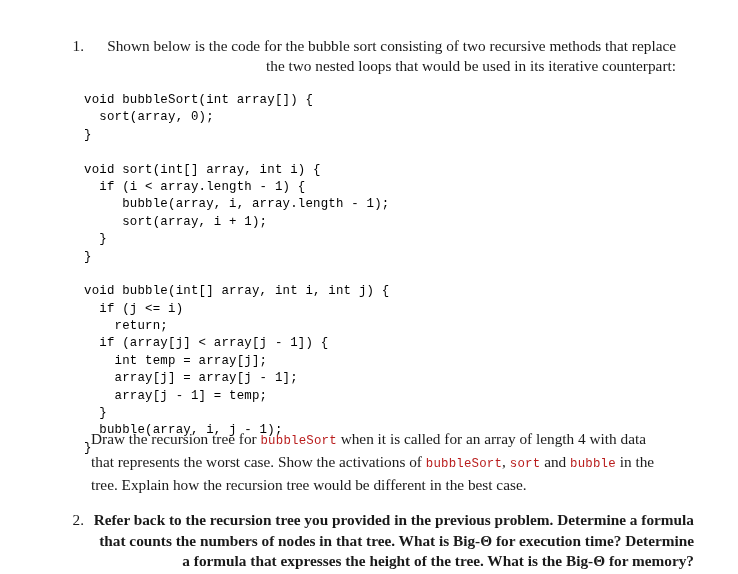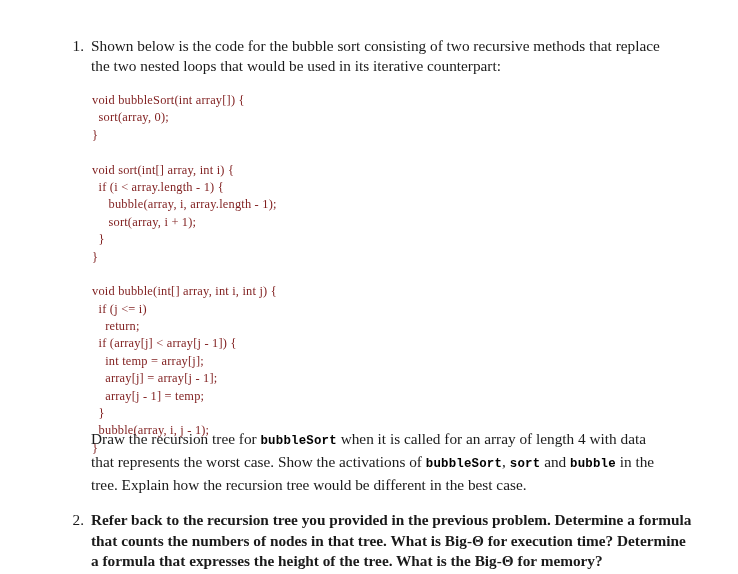--- a/index.html
+++ b/index.html
@@ -31,40 +31,40 @@
     font-size: 15.3px;
     line-height: 20.4px;
     font-family: "Liberation Serif", "DejaVu Serif", serif;
     color: #1a1a1a;
   }
   .qbody {
     margin-left: 91px;
     margin-right: 70px;
     font-size: 15.3px;
     line-height: 20.4px;
-    text-align: left;
+    text-align: right;
     color: #1a1a1a;
   }
   .qbody p {
     margin: 0;
   }
 
   
   #item-1 { position: absolute; left: 0; top: 36px; width: 738px; }
   #item-1 .qbody { margin-right: 62px; }
 
   
   .codeblock {
     position: absolute;
-    left: 92px;
+    left: 84px;
     top: 92px;
-    font-family: Liberation Serif, serif;
+    font-family: Liberation Mono, monospace;
     font-size: 12.4px;
     line-height: 17.4px;
-    color: #7f1d1d;
+    color: #000000;
     white-space: pre;
     letter-spacing: 0.2px;
   }
   .codeblock .cline {
     height: 17.4px;
     white-space: pre;
   }
   .codeblock .cblank {
     height: 17.4px;
   }
@@ -75,23 +75,22 @@
     left: 91px;
     top: 429px;
     width: 580px;
     font-size: 15.3px;
     line-height: 20.8px;
     color: #1a1a1a;
   }
   code.inline {
     font-family: "Liberation Mono", "DejaVu Sans Mono", monospace;
     font-size: 12.4px;
-    color: #000000;
+    color: #b91c1c;
     letter-spacing: 0.2px;
-    font-weight: bold;
   }
 
   
   #item-2 { position: absolute; left: 0; top: 510px; width: 738px; }
   #item-2 .qbody { margin-right: 44px; line-height: 20.6px; font-weight: bold; }
 </style>
 </head>
 <body>
 
 <div class="page">

